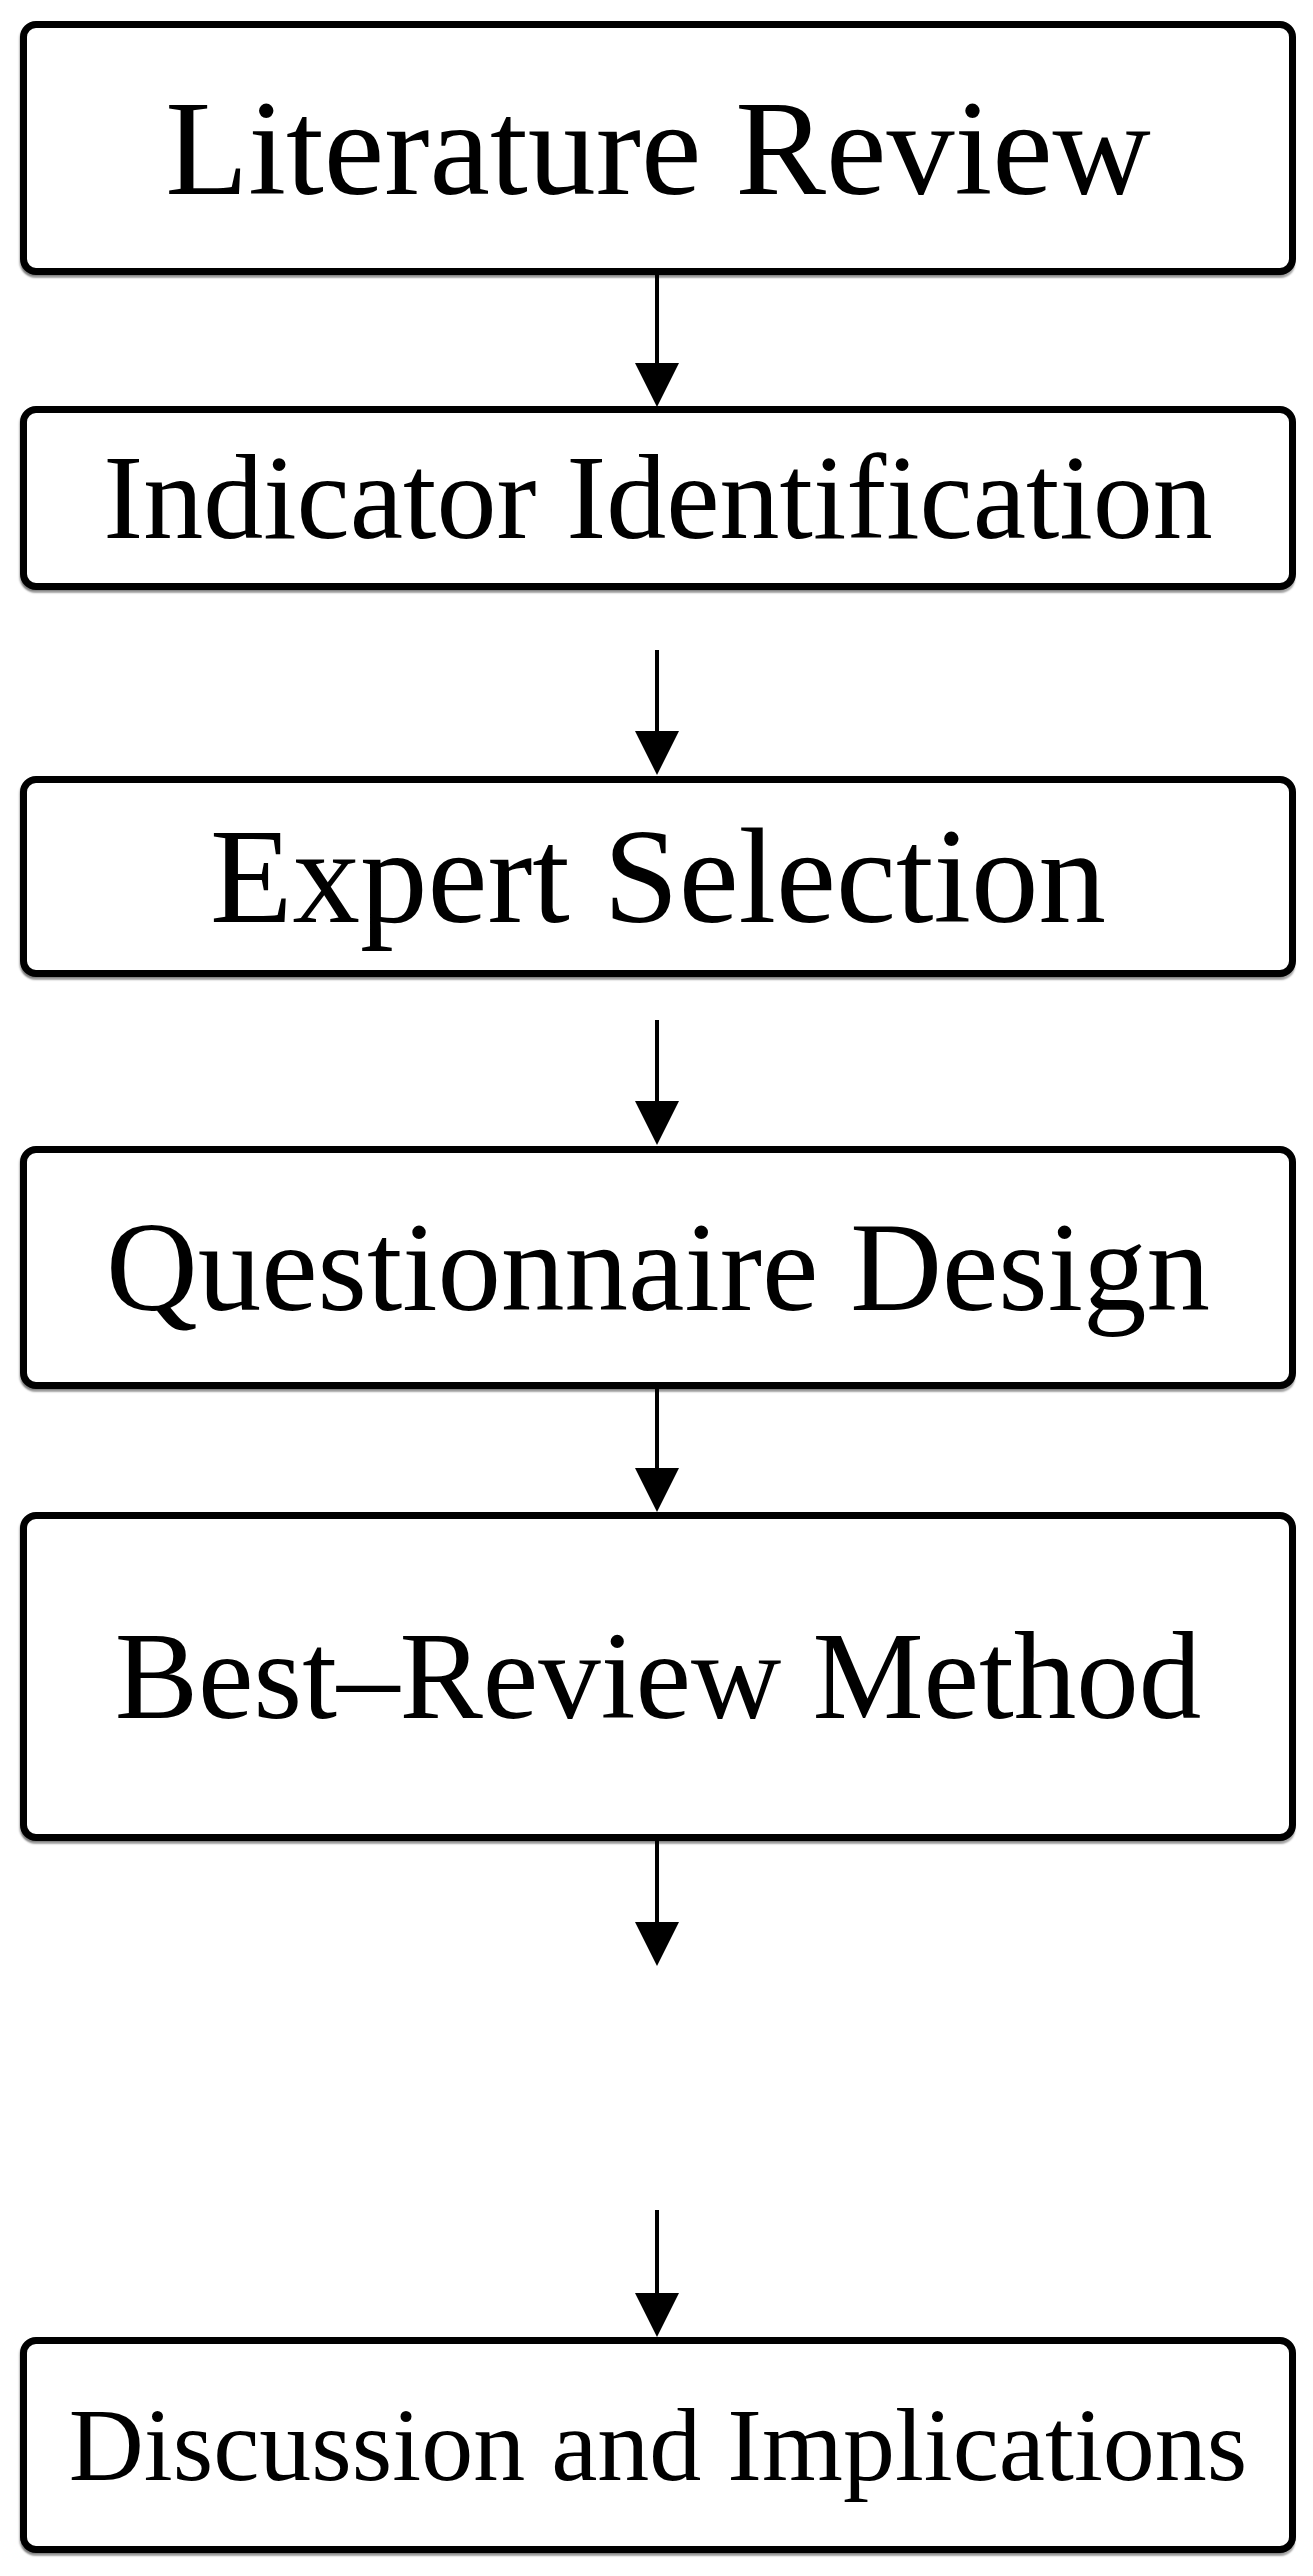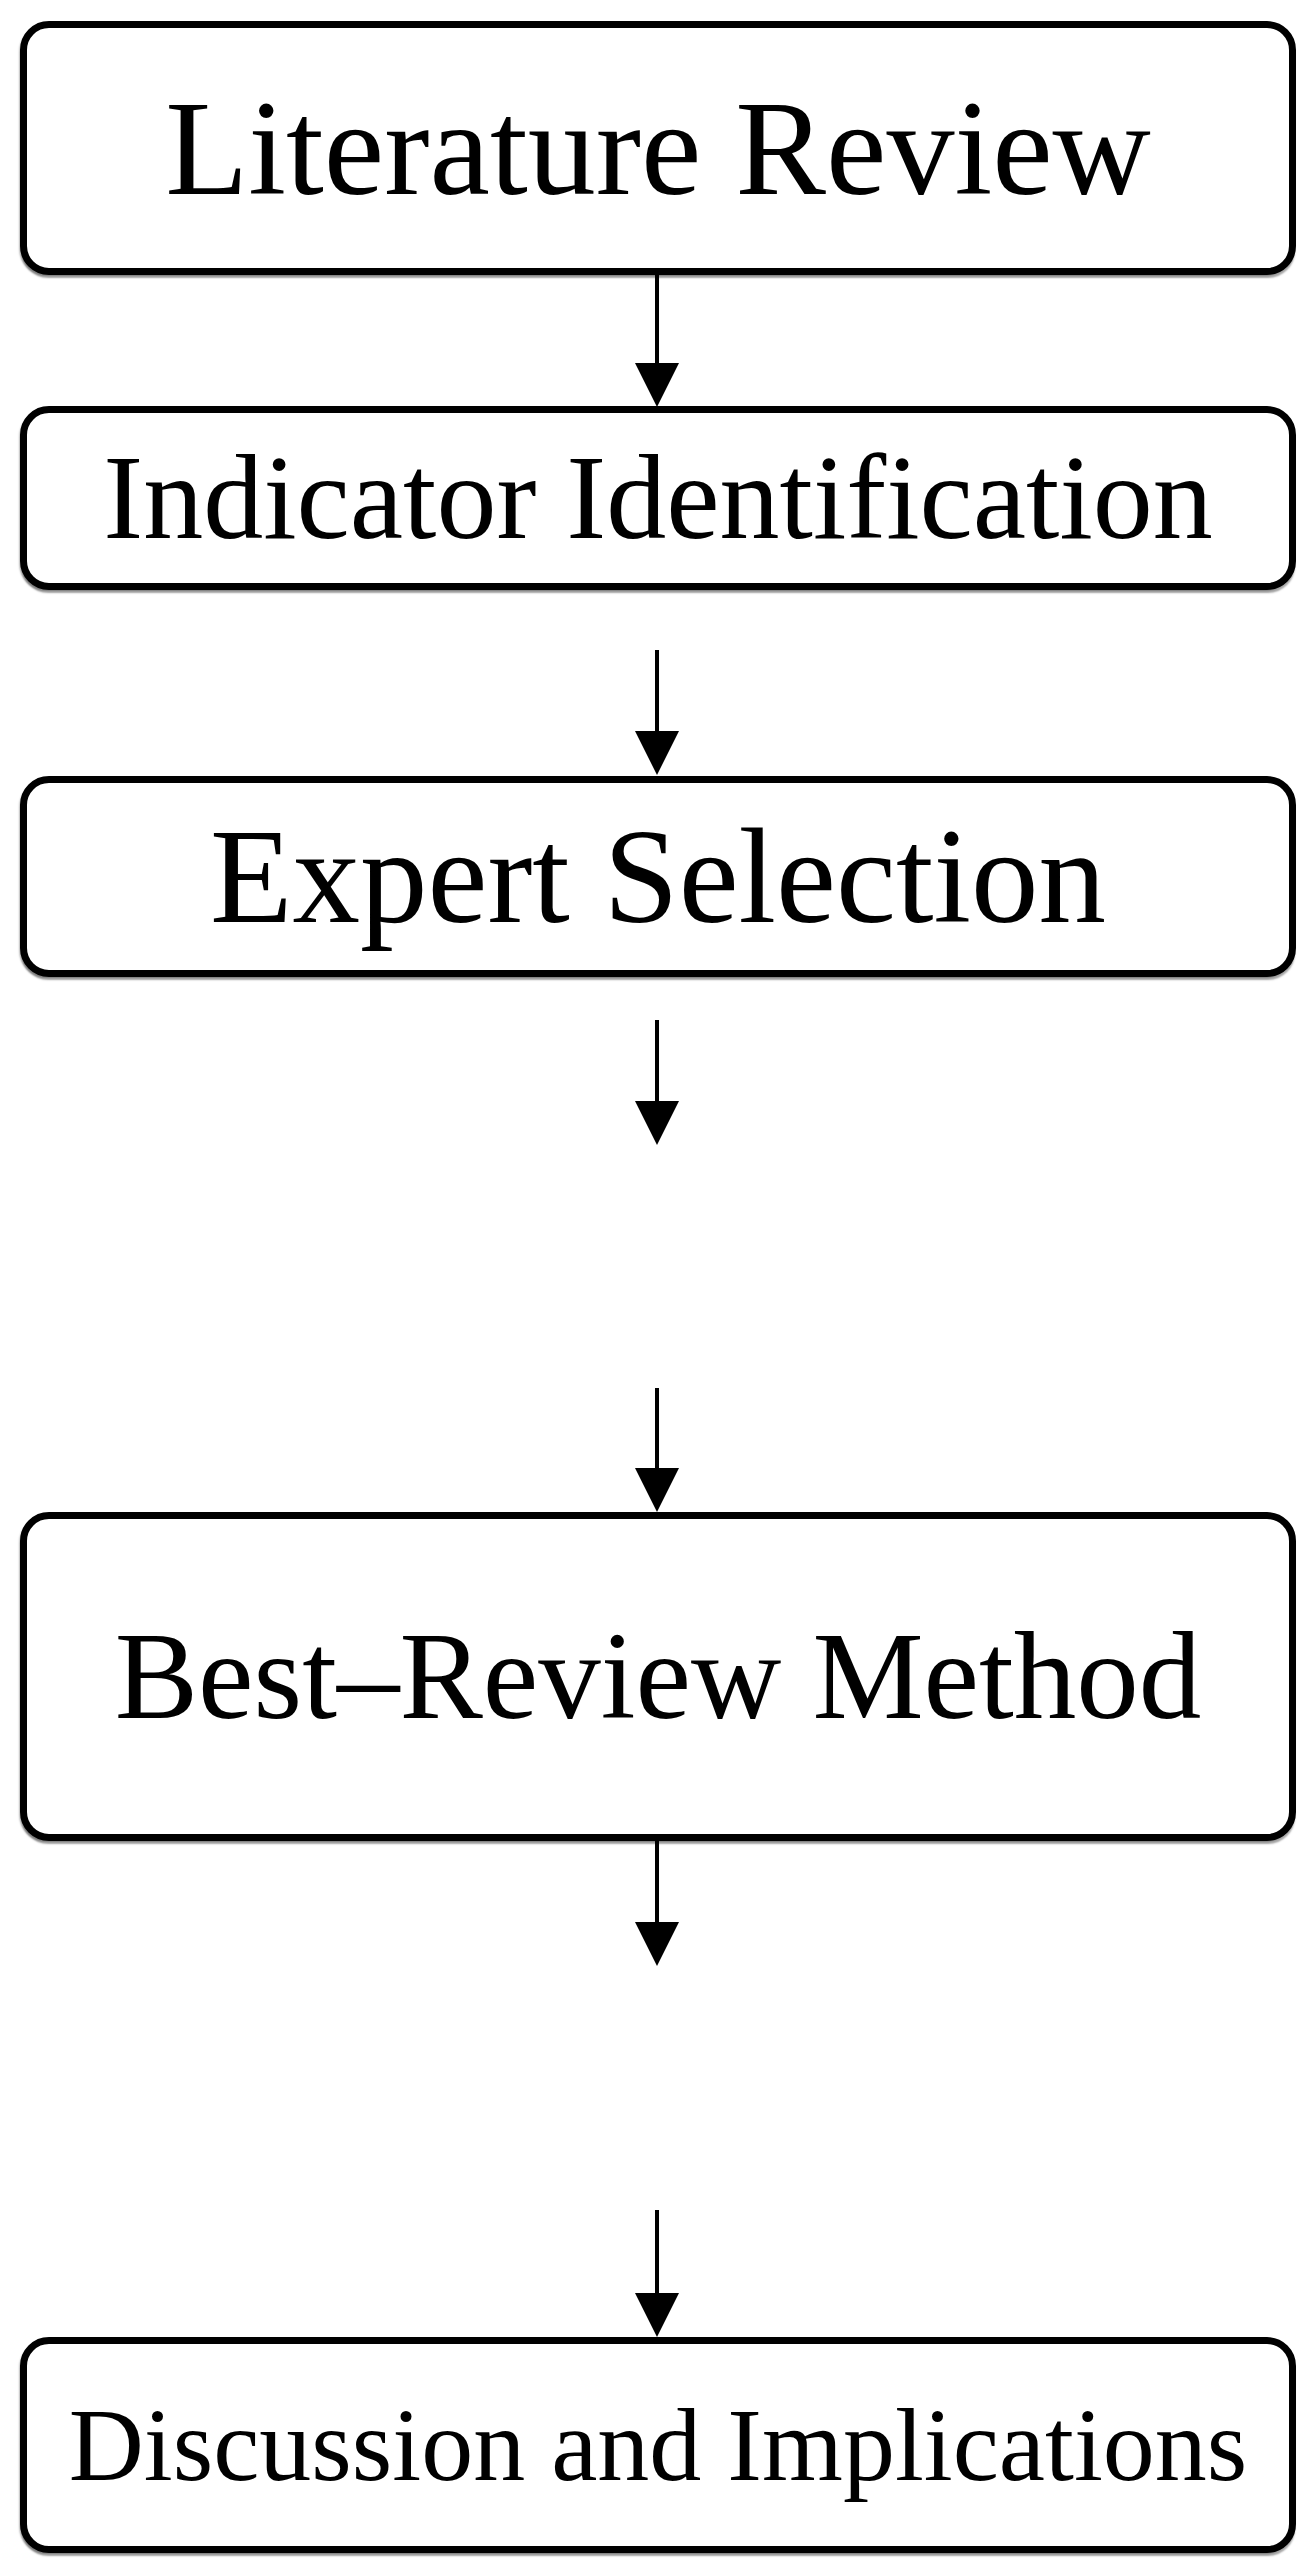--- a/index.html
+++ b/index.html
@@ -16,21 +16,21 @@
     color: #000000;
     overflow: hidden;
   }
   .step-box {
     position: absolute;
     left: 20px;
     width: 1276px;
     box-sizing: border-box;
     background: #ffffff;
     border: 7.3px solid #000000;
-    border-radius: 29px;
+    border-radius: 16px;
     display: flex;
     flex-direction: column;
     align-items: center;
     justify-content: center;
     text-align: center;
     box-shadow: 0 4.5px 1.8px -1.8px rgba(0,0,0,0.35), -2.7px 2.7px 1.8px -1.8px rgba(0,0,0,0.25);
   }
   .step-line {
     white-space: nowrap;
     line-height: 1.05;
@@ -101,20 +101,23 @@
 
   <div class="step-box b3">
     <span class="step-line">Expert Selection</span>
   </div>
 
   <div class="flow-arrow a3">
     <span class="shaft"></span>
     <span class="head"></span>
   </div>
 
+  <div class="step-box b4">
+    <span class="step-line">Questionnaire Design</span>
+  </div>
 
   <div class="flow-arrow a4">
     <span class="shaft"></span>
     <span class="head"></span>
   </div>
 
   <div class="step-box b5">
     <span class="step-line">Best–Review Method</span>
   </div>
 

